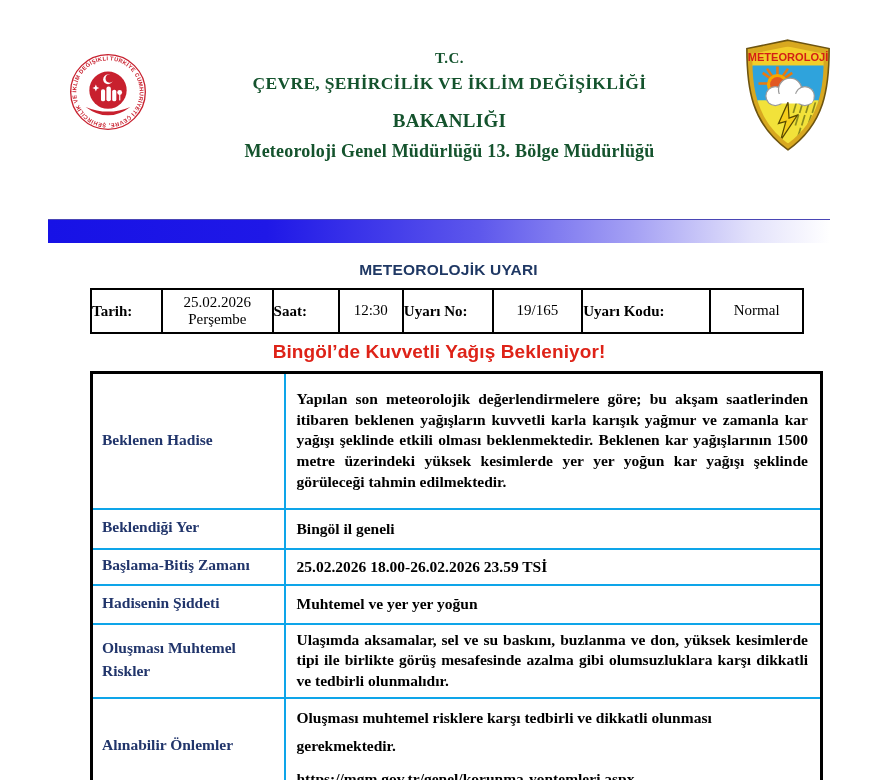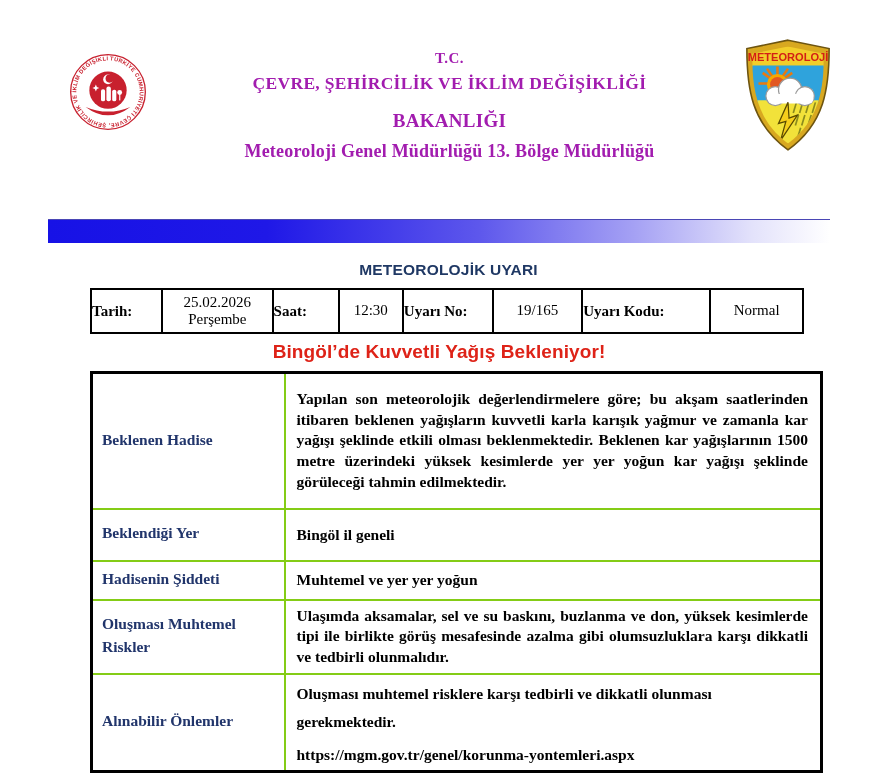--- a/index.html
+++ b/index.html
@@ -6,21 +6,21 @@
   html,body { background:#ffffff; }
   body {
     width:869px; height:780px; overflow:hidden; position:relative;
     font-family:"Liberation Serif", serif; color:#000;
   }
 
   
   .header { display:flex; align-items:flex-start; padding-top:33px; height:147px; }
   .seal-wrap { width:112px; height:118px; margin-left:52px; flex:0 0 auto; }
   .shield-wrap { width:106px; height:116px; margin-right:28px; margin-top:4px; flex:0 0 auto; }
-  .header-text { flex:1 1 auto; text-align:center; padding-top:17px; color:#a21caf; font-weight:bold; }
+  .header-text { flex:1 1 auto; text-align:center; padding-top:17px; color:#14532d; font-weight:bold; }
   .ht-line1 { font-size:15px; letter-spacing:.4px; }
   .ht-line2 { font-size:17.5px; margin-top:6px; letter-spacing:.3px; }
   .ht-line3 { font-size:19px; margin-top:16px; letter-spacing:.3px; }
   .ht-line4 { font-size:18px; margin-top:9px; letter-spacing:.2px; }
 
   
   .gradient-bar {
     margin:72px 0 0 48px; width:782px; height:24px;
     background:linear-gradient(to right,#1712e6 0%, #1f18e7 28%, #5d57ec 55%, #a5a1f4 75%, #e3e2fb 90%, #ffffff 100%);
     border-top:1px solid #4a46b5;
@@ -42,29 +42,29 @@
 
   
   .alert-title {
     margin-top:7px; text-align:center;
     font-family:"Liberation Sans", sans-serif; font-weight:bold;
     font-size:19px; color:#de2318; letter-spacing:.1px;margin-left:9px;
   }
 
   
   .details-table { margin:8px 0 0 90px; width:733px; table-layout:fixed; border:3px solid #000; }
-  .details-table td { border:2px solid #84cc16; vertical-align:middle; }
+  .details-table td { border:2px solid #0ea5e9; vertical-align:middle; }
   .details-table td.dlabel {
     width:193px; color:#21356b; font-weight:bold; font-size:15.5px;
     padding:1px 10px 4px 9px; line-height:1.5;margin-top:36px;
   }
   .details-table td.dvalue { font-weight:bold; font-size:15.5px; padding:5px 12px 5px 11px; }
   .details-table td.dvalue .para { text-align:justify; line-height:1.34; }
   tr.r1 { height:136px; }
-  tr.r2 { height:52px; }
+  tr.r2 { height:40px; }
   tr.r3 { height:36px; }
   tr.r4 { height:39px; }
   tr.r5 { height:74px; }
   tr.r5 .para { line-height:1.45; }
   tr.r6 { height:79px; }
   tr.r6 .measure-text { line-height:1.8; }
   tr.r6 .measure-link { line-height:1.4; margin-top:8px; color:#000; text-decoration:none; display:block; }
 </style>
 </head>
 <body>
@@ -228,20 +228,24 @@
       <tr class="r1">
     <td class="dlabel">Beklenen Hadise</td>
     <td class="dvalue">
       <div class="para">Yapılan son meteorolojik değerlendirmelere göre; bu akşam saatlerinden itibaren beklenen yağışların kuvvetli karla karışık yağmur ve zamanla kar yağışı şeklinde etkili olması beklenmektedir. Beklenen kar yağışlarının 1500 metre üzerindeki yüksek kesimlerde yer yer yoğun  kar yağışı şeklinde görüleceği tahmin edilmektedir.</div>
     </td>
   </tr>
   <tr class="r2">
     <td class="dlabel">Beklendiği Yer</td>
     <td class="dvalue">Bingöl il geneli</td>
   </tr>
+  <tr class="r3">
+    <td class="dlabel">Başlama-Bitiş Zamanı</td>
+    <td class="dvalue">25.02.2026 18.00-26.02.2026 23.59 TSİ</td>
+  </tr>
   <tr class="r4">
     <td class="dlabel">Hadisenin Şiddeti</td>
     <td class="dvalue">Muhtemel ve yer yer yoğun</td>
   </tr>
   <tr class="r5">
     <td class="dlabel">Oluşması Muhtemel Riskler</td>
     <td class="dvalue">
       <div class="para">Ulaşımda aksamalar, sel ve su baskını, buzlanma ve don, yüksek kesimlerde tipi ile birlikte görüş mesafesinde azalma gibi olumsuzluklara karşı dikkatli ve tedbirli olunmalıdır.</div>
     </td>
   </tr>

